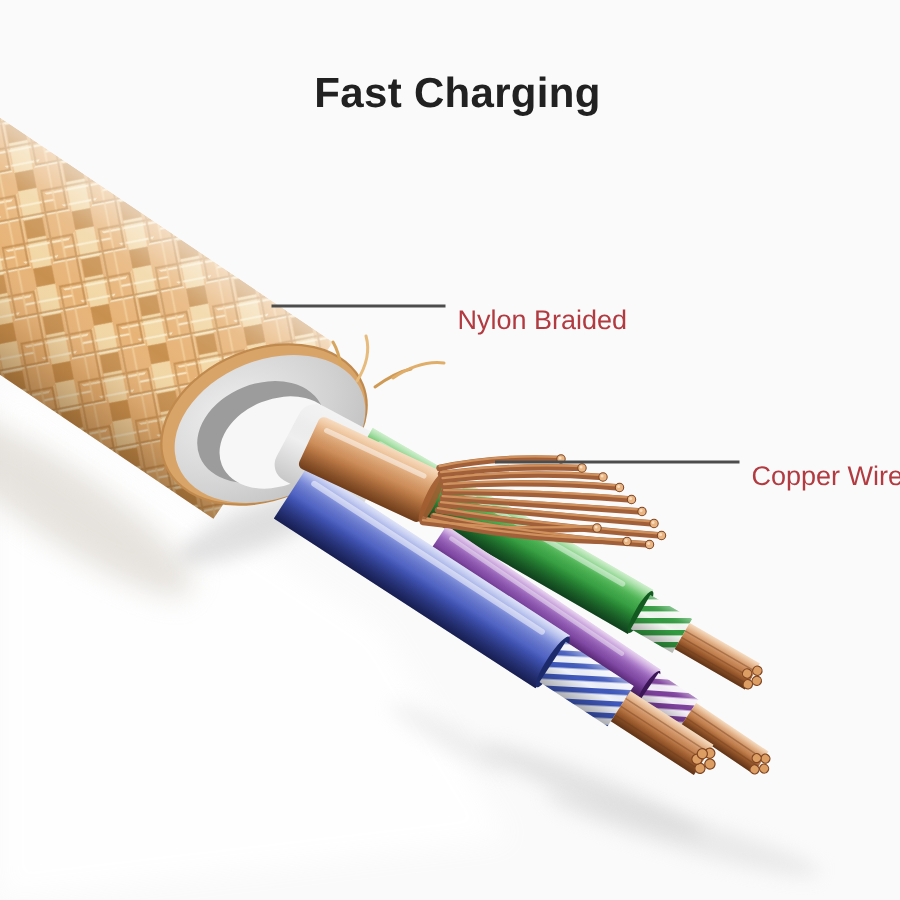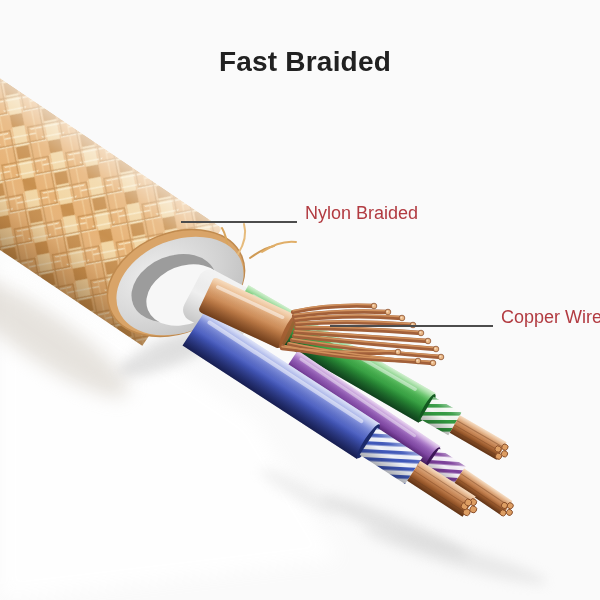--- a/index.html
+++ b/index.html
@@ -5,21 +5,21 @@
   html,body{margin:0;padding:0;background:#ffffff;}
   .stage{
     position:relative;width:600px;height:600px;overflow:hidden;
     background:#fafafa;font-family:"Liberation Sans",sans-serif;
   }
   .stage svg{position:absolute;left:0;top:0;}
   .page-title{
     position:absolute;top:46px;left:0;right:0;text-align:center;text-indent:10px;
     font-size:28px;font-weight:700;color:#212121;letter-spacing:.2px;
   }
-  .callout{position:absolute;display:flex;align-items:flex-end;height:20px;}
+  .callout{position:absolute;display:flex;align-items:flex-start;height:20px;}
   .callout .line{height:2px;background:#4c4c4c;margin-right:8px;flex:0 0 auto;}
   .callout .lbl{font-size:18px;line-height:20px;color:#b23b41;white-space:nowrap;}
   .co1{left:181px;top:203px}.co1 .line{width:116px}
   .co2{left:272px;top:255px}.co2 .line{width:105px}
   .co3{left:330px;top:307px}.co3 .line{width:163px}
 </style>
 </head>
 <body>
 
 <div class="stage">
@@ -266,21 +266,21 @@
           <circle cx="435.4" cy="348.4" r="1"></circle>
         <circle cx="440.4" cy="356.4" r="1"></circle>
           <circle cx="432.4" cy="362.4" r="1"></circle>
           <circle cx="417.4" cy="360.4" r="1"></circle>
         <circle cx="397.4" cy="351.4" r="1"></circle>
           <circle cx="373.4" cy="305.4" r="1"></circle>
       </g>
     </g>
   </svg>
 
-  <div class="page-title">Fast Braided</div>
+  <div class="page-title">Fast Charging</div>
 
   <div class="callout co1">
     <div class="line"></div>
     <div class="lbl">Nylon Braided</div>
   </div>
   <div class="callout co3">
     <div class="line"></div>
     <div class="lbl">Copper Wire</div>
   </div>
 

